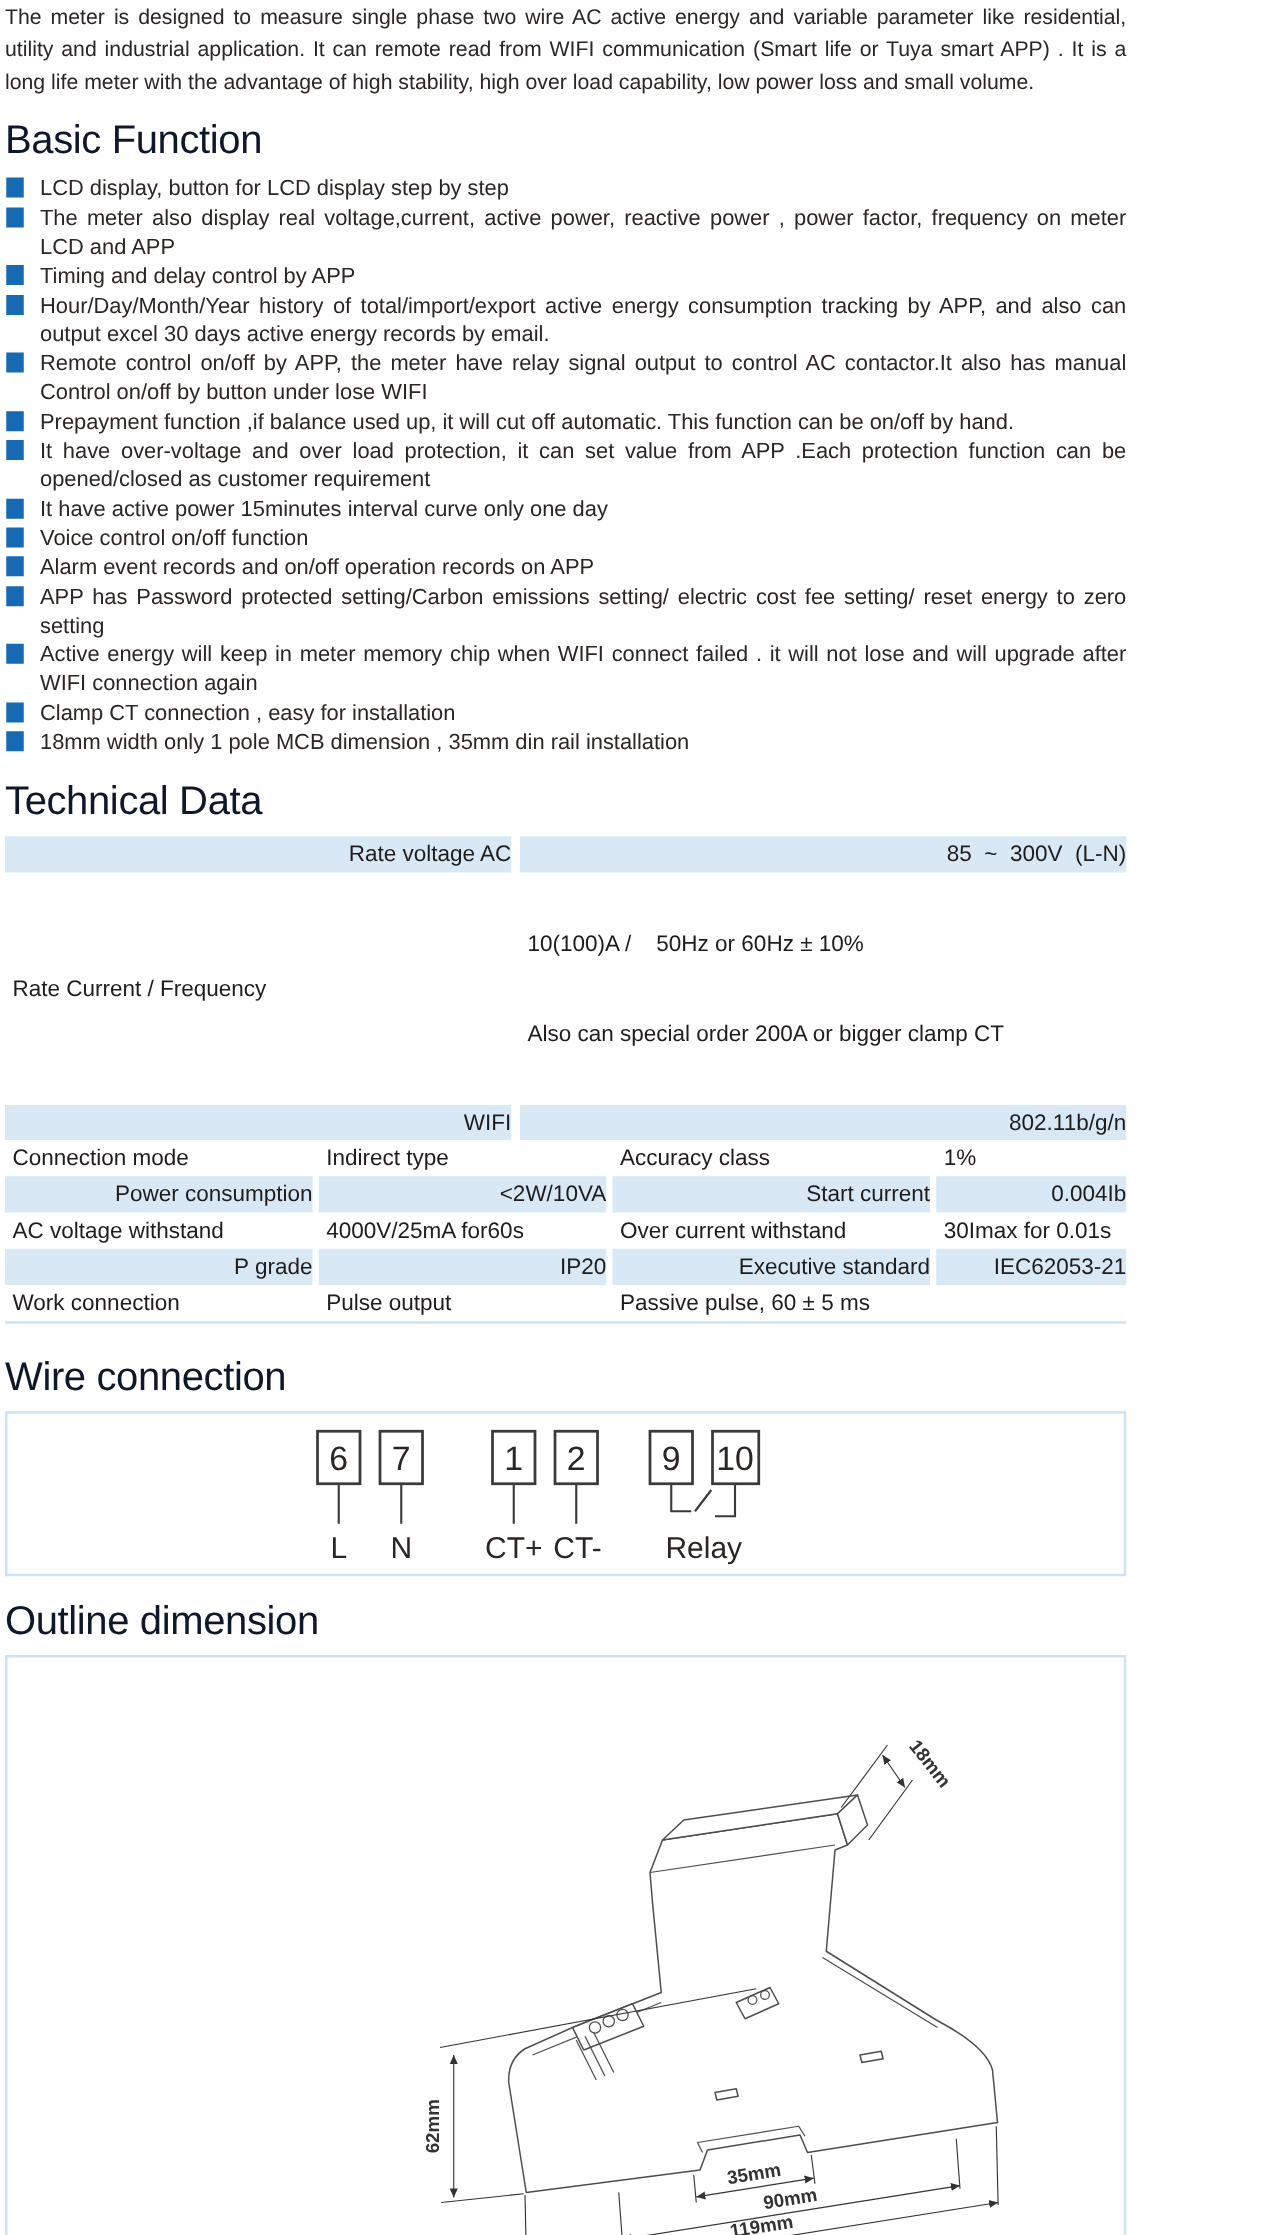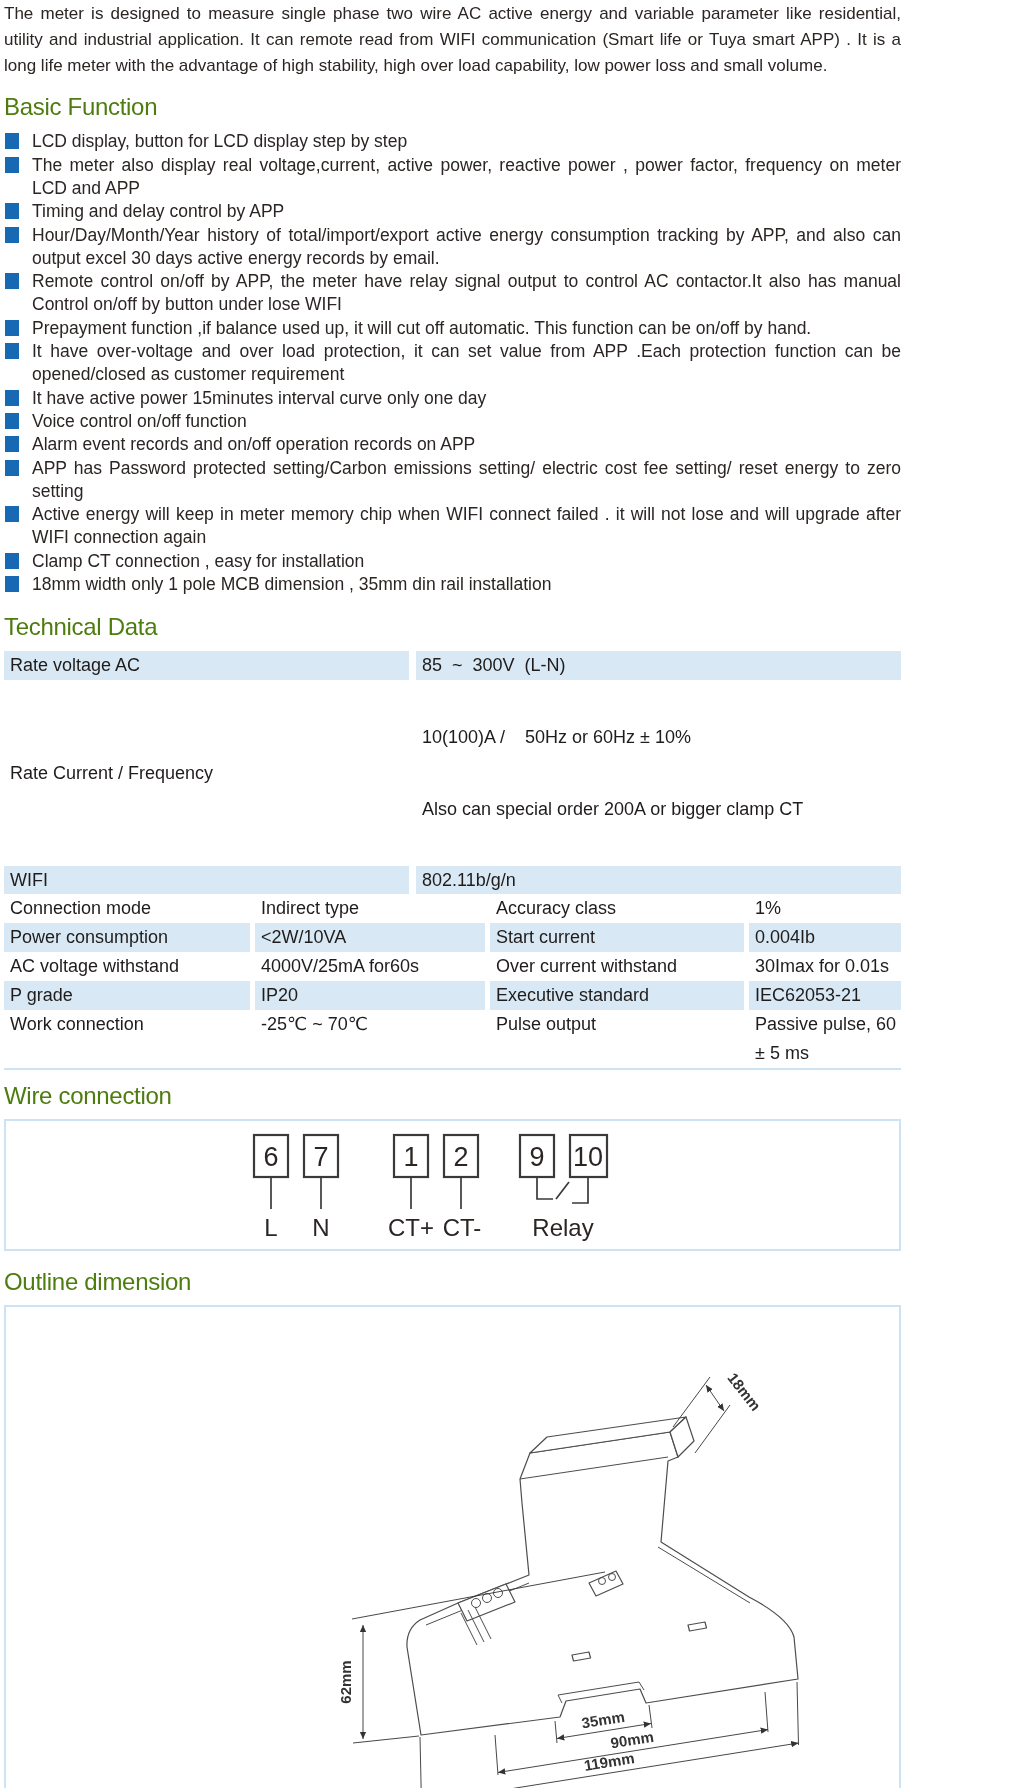--- a/index.html
+++ b/index.html
@@ -1,36 +1,36 @@
 <!DOCTYPE html>
 <html><head>
 <meta charset="utf-8">
 <style>
   html,body{margin:0;padding:0;background:#ffffff;}
   body{width:1027px;height:1788px;font-family:"Liberation Sans","DejaVu Sans",sans-serif;color:#2b2523;overflow:hidden;}
   .content{width:897px;margin:0 0 0 4px;}
 
   .intro{font-size:17px;line-height:25.8px;text-align:justify;margin:0;padding-top:1px;}
 
-  h2{font-size:24px;font-weight:400;color:#4d7c0f;letter-spacing:-0.3px;margin:0;}
+  h2{font-size:32px;font-weight:400;color:#0f172a;letter-spacing:-0.3px;margin:0;}
   #h-basic{margin:15px 0 9px;}
   #h-tech{margin:17px 0 10px;}
-  #h-wire{margin:12px 0 9px;}
+  #h-wire{margin:24px 0 9px;}
   #h-outline{margin:17px 0 9px;}
 
   ul.features{list-style:none;margin:0;padding:0;}
   ul.features li{position:relative;padding-left:28px;font-size:17.5px;line-height:23.3px;text-align:justify;}
   ul.features .sq{position:absolute;left:1px;top:3px;width:14px;height:16px;background:#1769b4;}
 
   .ttable{border-bottom:2px solid #cde2f2;font-size:18px;color:#1f1c1b;}
   .trow2{display:grid;grid-template-columns:405px 1fr;column-gap:7px;}
   .trow4{display:grid;grid-template-columns:246px 230px 254px 1fr;column-gap:5px;}
   .cell{padding-left:6px;white-space:pre-wrap;line-height:29px;min-height:29px;}
   .cell.h28{line-height:28px;min-height:28px;}
-  .shade{background:#d8e9f5;}
+  .shade{background:#d8e9f5;text-align:right;}
   .vcenter{display:flex;align-items:center;line-height:22px;}
   .twoline .ln{line-height:30px;height:30px;white-space:pre-wrap;}
 
   .panel{border:2px solid #cde2f2;background:#fff;}
   #wire-panel{width:893px;height:128px;margin-top:0;}
   #outline-panel{width:893px;height:506px;}
 
   svg text{font-family:"Liberation Sans","DejaVu Sans",sans-serif;}
   .term-num{font-size:27px;fill:#2b2523;}
   .term-label{font-size:24px;fill:#2b2523;}
@@ -100,21 +100,20 @@
       <div class="cell">30Imax for 0.01s</div>
     </div>
     <div class="trow4">
       <div class="cell shade">P grade</div>
       <div class="cell shade">IP20</div>
       <div class="cell shade">Executive standard</div>
       <div class="cell shade">IEC62053-21</div>
     </div>
     <div class="trow4">
       <div class="cell">Work connection</div>
-      <div class="cell">-25℃ ~ 70℃</div>
       <div class="cell">Pulse output</div>
       <div class="cell">Passive pulse, 60 ± 5 ms</div>
     </div>
   </div>
 
   <h2 id="h-wire">Wire connection</h2>
 
   <div id="wire-panel" class="panel">
     <svg width="893" height="128" viewBox="0 0 893 128">
       <g fill="none" stroke="#3a3a3a" stroke-width="2.2">

